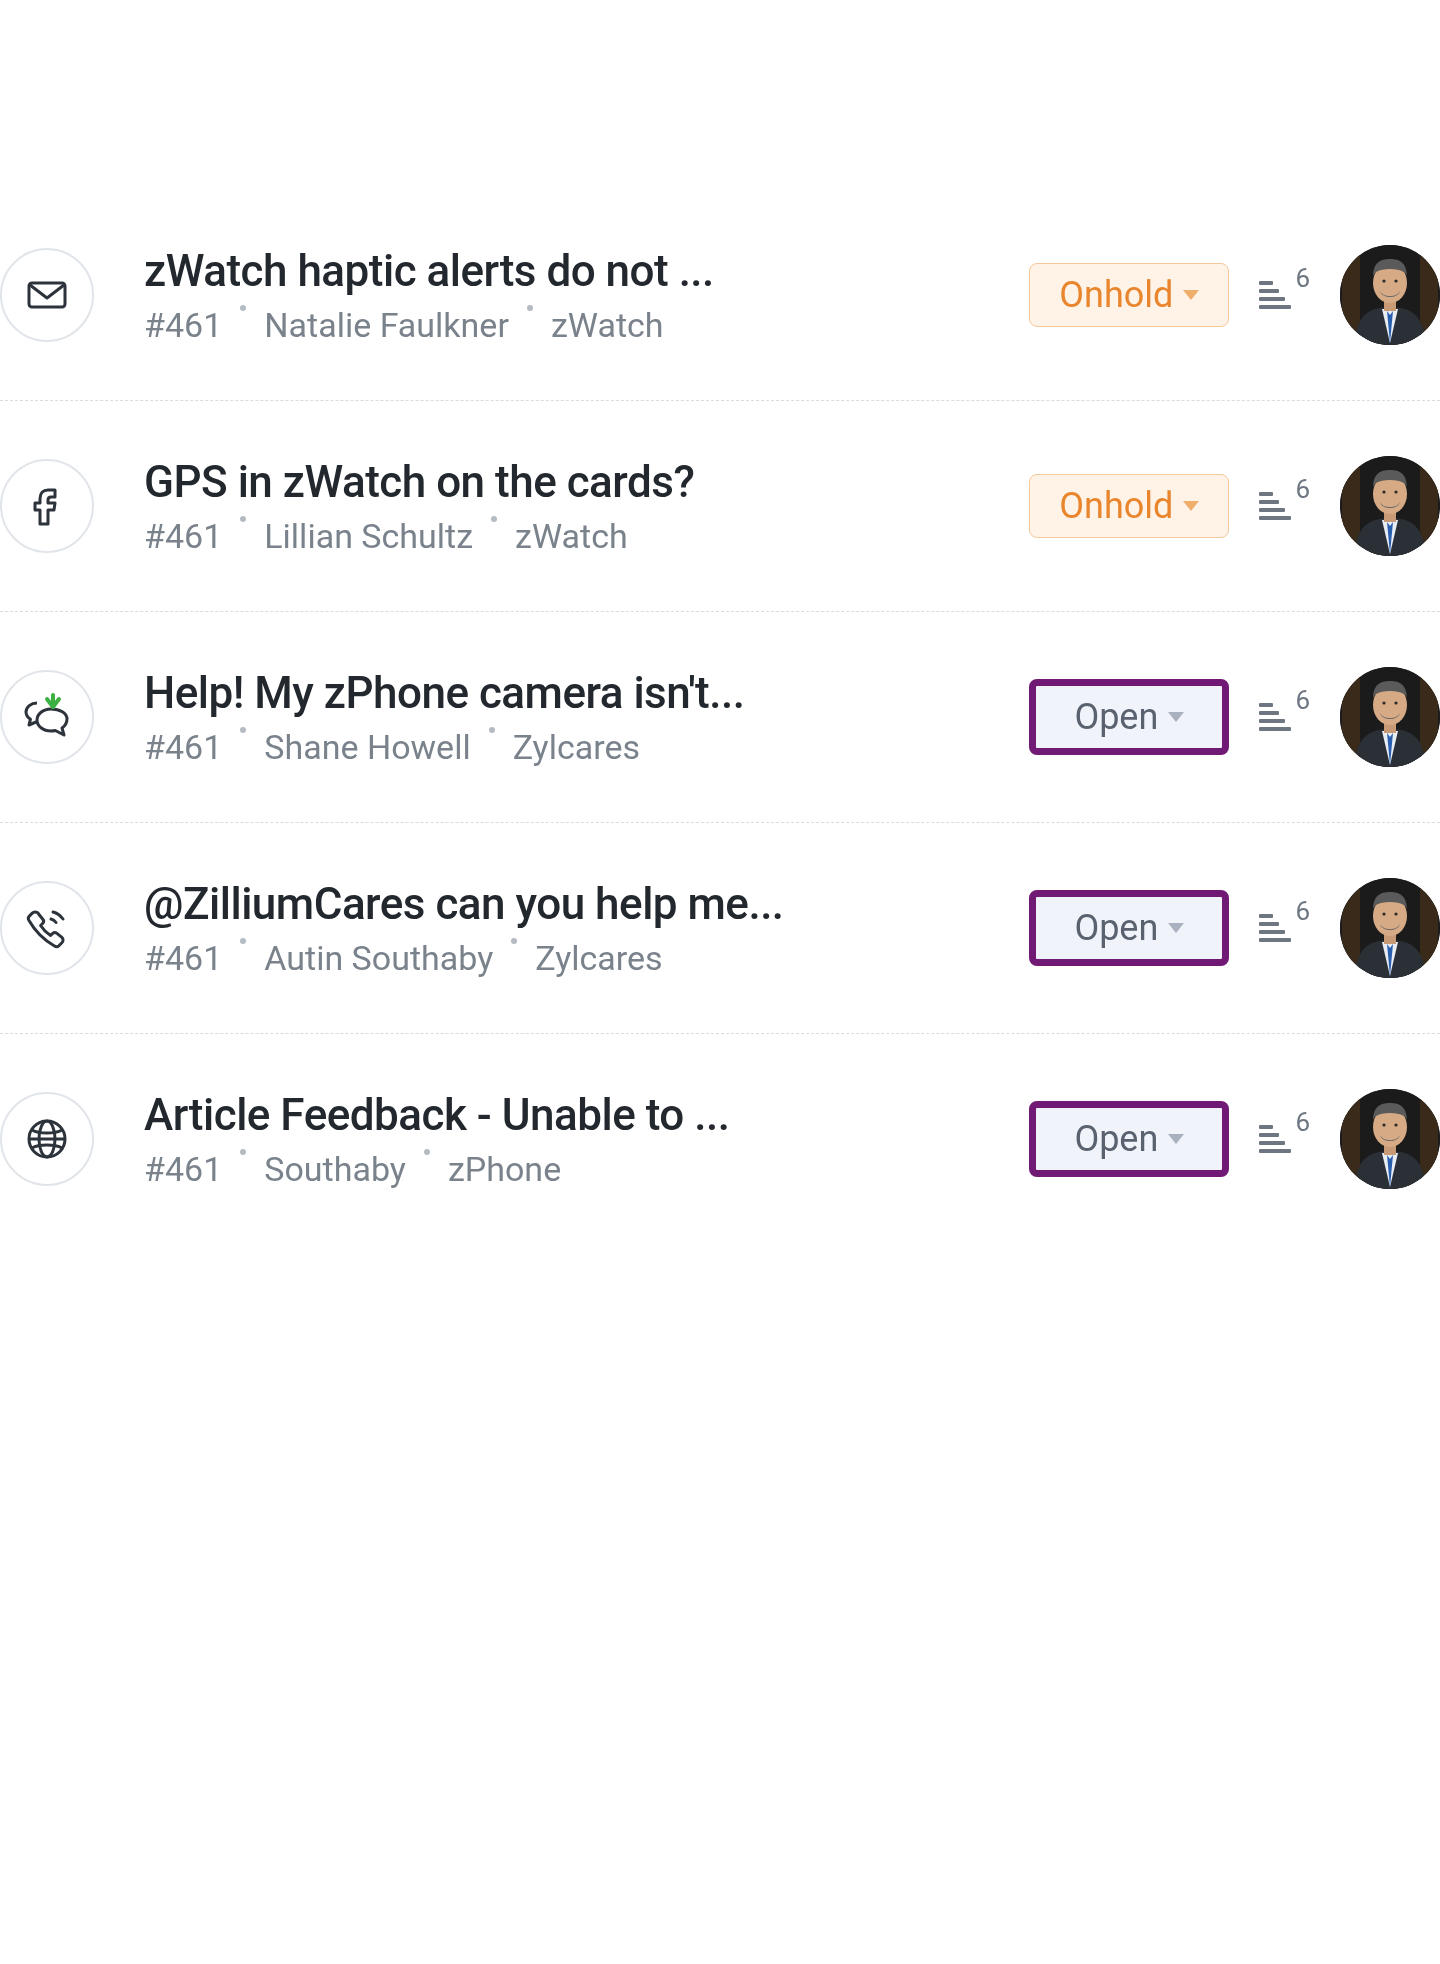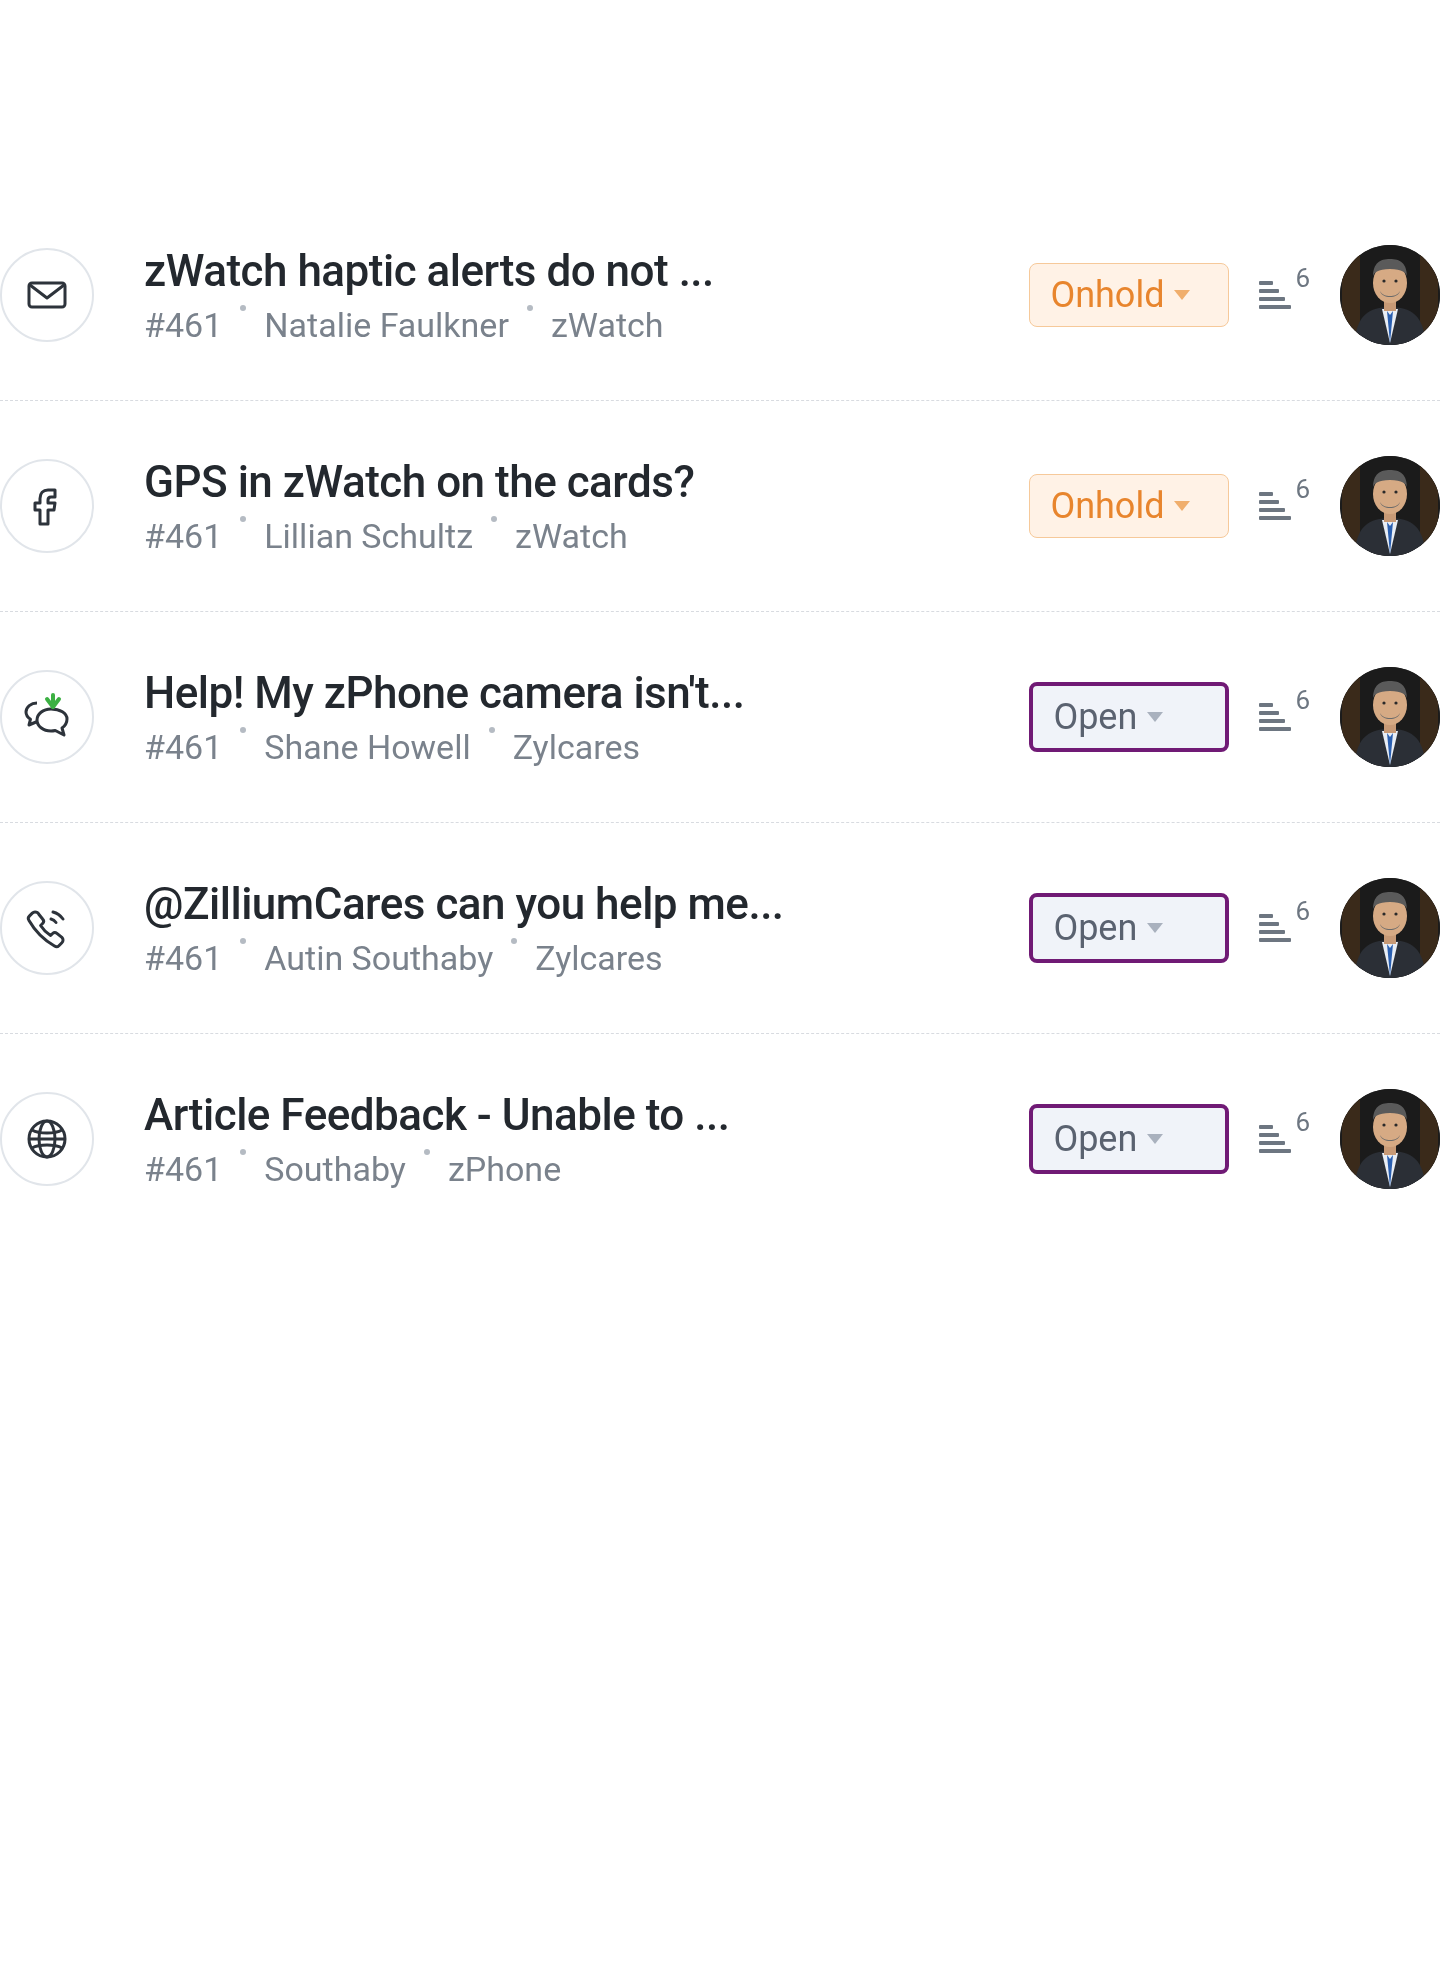--- a/index.html
+++ b/index.html
@@ -63,30 +63,30 @@
     flex-shrink: 0;
     border-radius: 8px;
     padding: 10px 20px;
     display: flex;
     align-items: center;
     gap: 10px;
     font-size: 36px;
     margin-left: 40px;
     margin-right: 30px;
     min-width: 200px;
-    justify-content: flex-start;
+    justify-content: center;
   }
   .status-onhold {
     background: #fff2e6;
     border: 1px solid #f6c99a;
     color: #e8852d;
   }
   .status-open {
     background: #f0f3f9;
-    border: 4px solid #701a75;
+    border: 7px solid #701a75;
     color: #5a6270;
   }
   .status-caret {
     width: 0; height: 0;
     border-left: 8px solid transparent;
     border-right: 8px solid transparent;
   }
   .status-onhold .status-caret { border-top: 10px solid #f0ae6c; }
   .status-open  .status-caret { border-top: 10px solid #a9b1be; }
   .priority-group {

